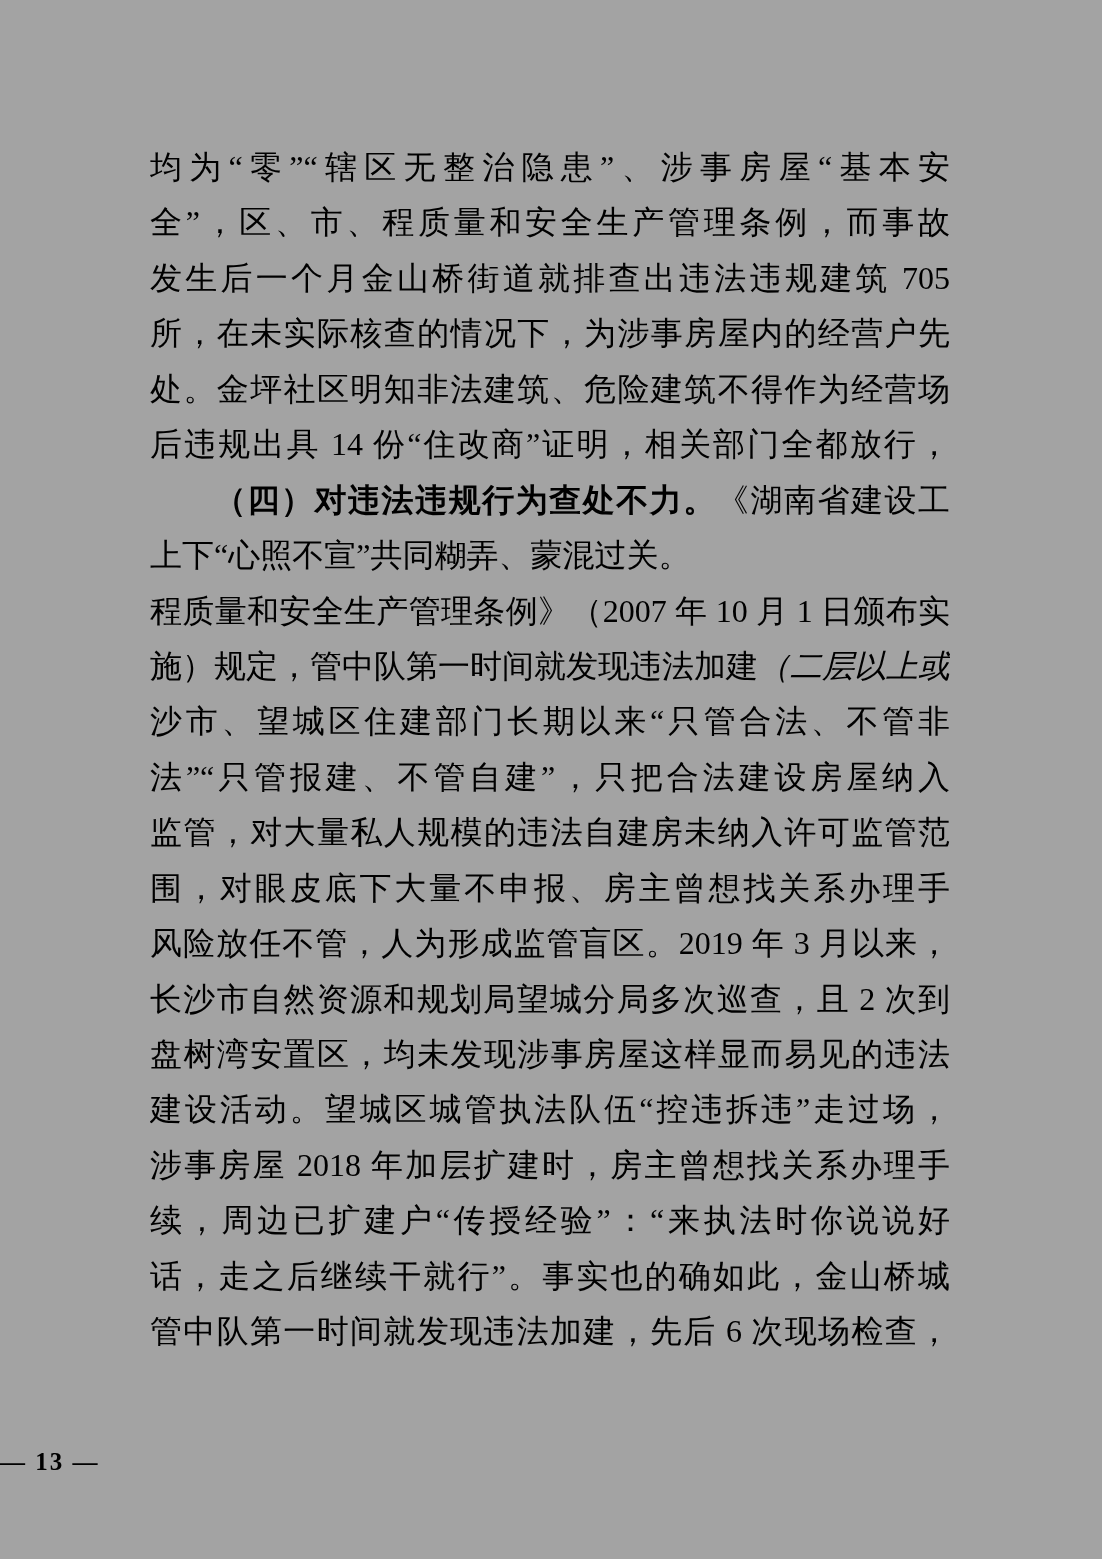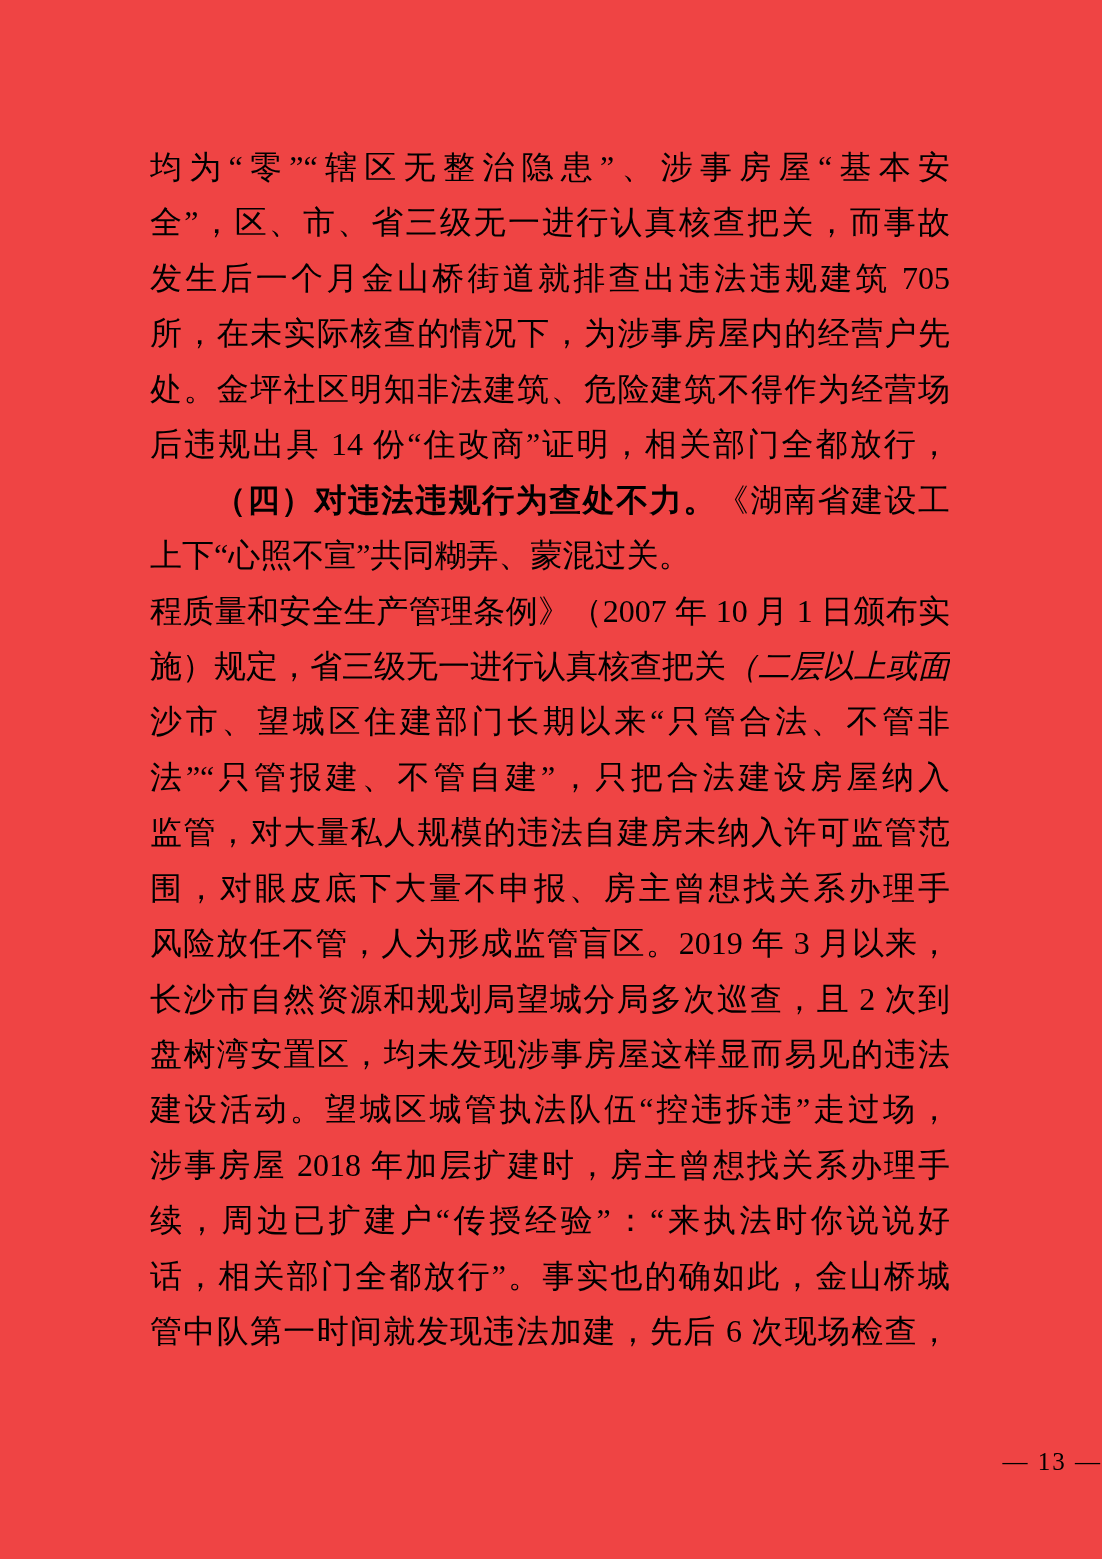--- a/index.html
+++ b/index.html
@@ -1,20 +1,20 @@
 <!DOCTYPE html>
 <html><head>
 <meta charset="utf-8">
 <style>
   html, body { margin: 0; padding: 0; background: #ffffff; }
   .page {
     position: relative;
     width: 1102px;
     height: 1559px;
-    background: #ef4444;
+    background: #a3a3a3;
     overflow: hidden;
     color: #000000;
     font-family: "Liberation Serif", "DejaVu Serif", serif;
   }
   .text-block {
     position: absolute;
     left: 150px;
     top: 140px;
     width: 800px;
   }
@@ -33,52 +33,53 @@
   .ln.indent {
     padding-left: 64px;
   }
   .bold { font-weight: bold; }
   .kai  { font-style: italic; }
   .pagenum {
     position: absolute;
     top: 1448px;
     left: 0;
     width: 100%;
-    text-align: right;
+    text-align: left;
     font-size: 25px;
     letter-spacing: 2px;
     color: #000000;
+    font-weight: bold;
   }
 </style>
 </head>
 <body>
 
 <div class="page">
   <div class="text-block">
     <div class="ln">均为“零”“辖区无整治隐患”、涉事房屋“基本安</div>
-    <div class="ln">全”，区、市、省三级无一进行认真核查把关，而事故</div>
+    <div class="ln">全”，区、市、程质量和安全生产管理条例，而事故</div>
     <div class="ln">发生后一个月金山桥街道就排查出违法违规建筑 705</div>
     <div class="ln">所，在未实际核查的情况下，为涉事房屋内的经营户先</div>
     <div class="ln">处。金坪社区明知非法建筑、危险建筑不得作为经营场</div>
     <div class="ln">后违规出具 14 份“住改商”证明，相关部门全都放行，</div>
     <div class="ln indent">
       <span class="bold">（四）对违法违规行为查处不力。</span><span>《湖南省建设工</span>
     </div>
     <div class="ln end">上下“心照不宣”共同糊弄、蒙混过关。</div>
     <div class="ln">程质量和安全生产管理条例》（2007 年 10 月 1 日颁布实</div>
     <div class="ln">
-      <span>施）规定，省三级无一进行认真核查把关</span><span class="kai">（二层以上或面</span>
+      <span>施）规定，管中队第一时间就发现违法加建</span><span class="kai">（二层以上或面</span>
     </div>
     <div class="ln">沙市、望城区住建部门长期以来“只管合法、不管非</div>
     <div class="ln">法”“只管报建、不管自建”，只把合法建设房屋纳入</div>
     <div class="ln">监管，对大量私人规模的违法自建房未纳入许可监管范</div>
     <div class="ln">围，对眼皮底下大量不申报、房主曾想找关系办理手</div>
     <div class="ln">风险放任不管，人为形成监管盲区。2019 年 3 月以来，</div>
     <div class="ln">长沙市自然资源和规划局望城分局多次巡查，且 2 次到</div>
     <div class="ln">盘树湾安置区，均未发现涉事房屋这样显而易见的违法</div>
     <div class="ln">建设活动。望城区城管执法队伍“控违拆违”走过场，</div>
     <div class="ln">涉事房屋 2018 年加层扩建时，房主曾想找关系办理手</div>
     <div class="ln">续，周边已扩建户“传授经验”：“来执法时你说说好</div>
-    <div class="ln">话，相关部门全都放行”。事实也的确如此，金山桥城</div>
+    <div class="ln">话，走之后继续干就行”。事实也的确如此，金山桥城</div>
     <div class="ln">管中队第一时间就发现违法加建，先后 6 次现场检查，</div>
   </div>
   <div class="pagenum">— 13 —</div>
 </div>
 
 </body></html>

